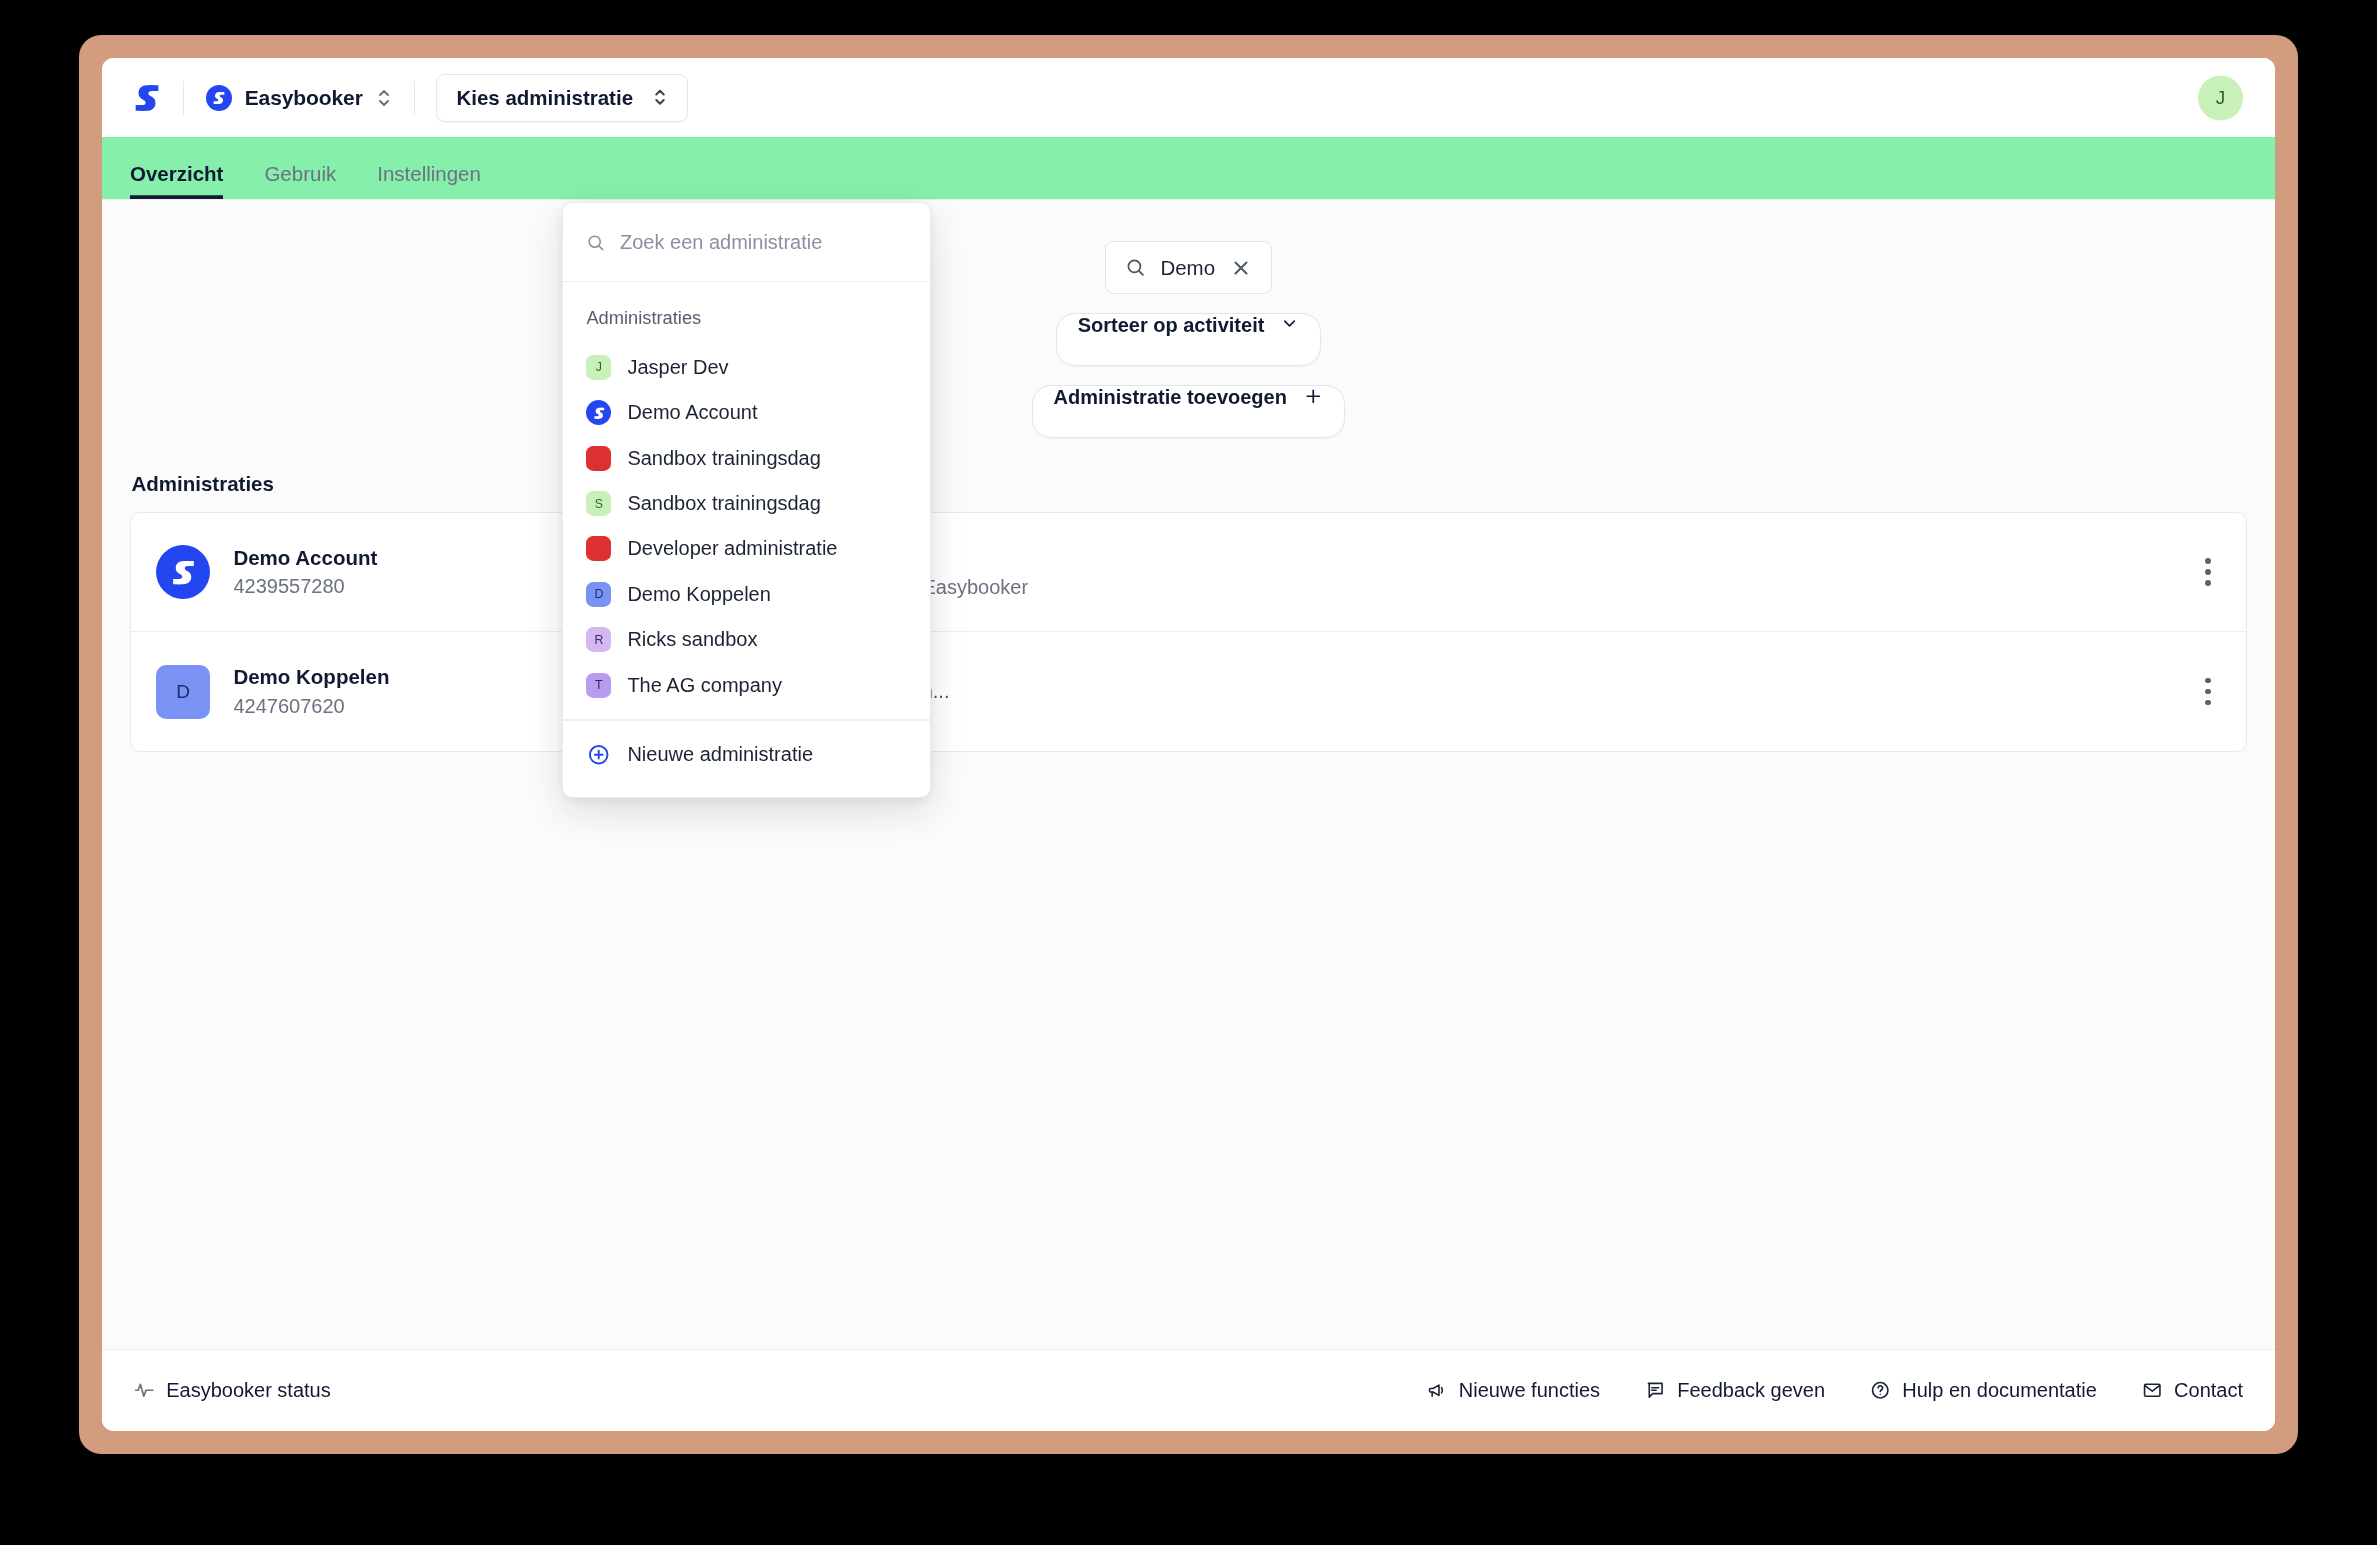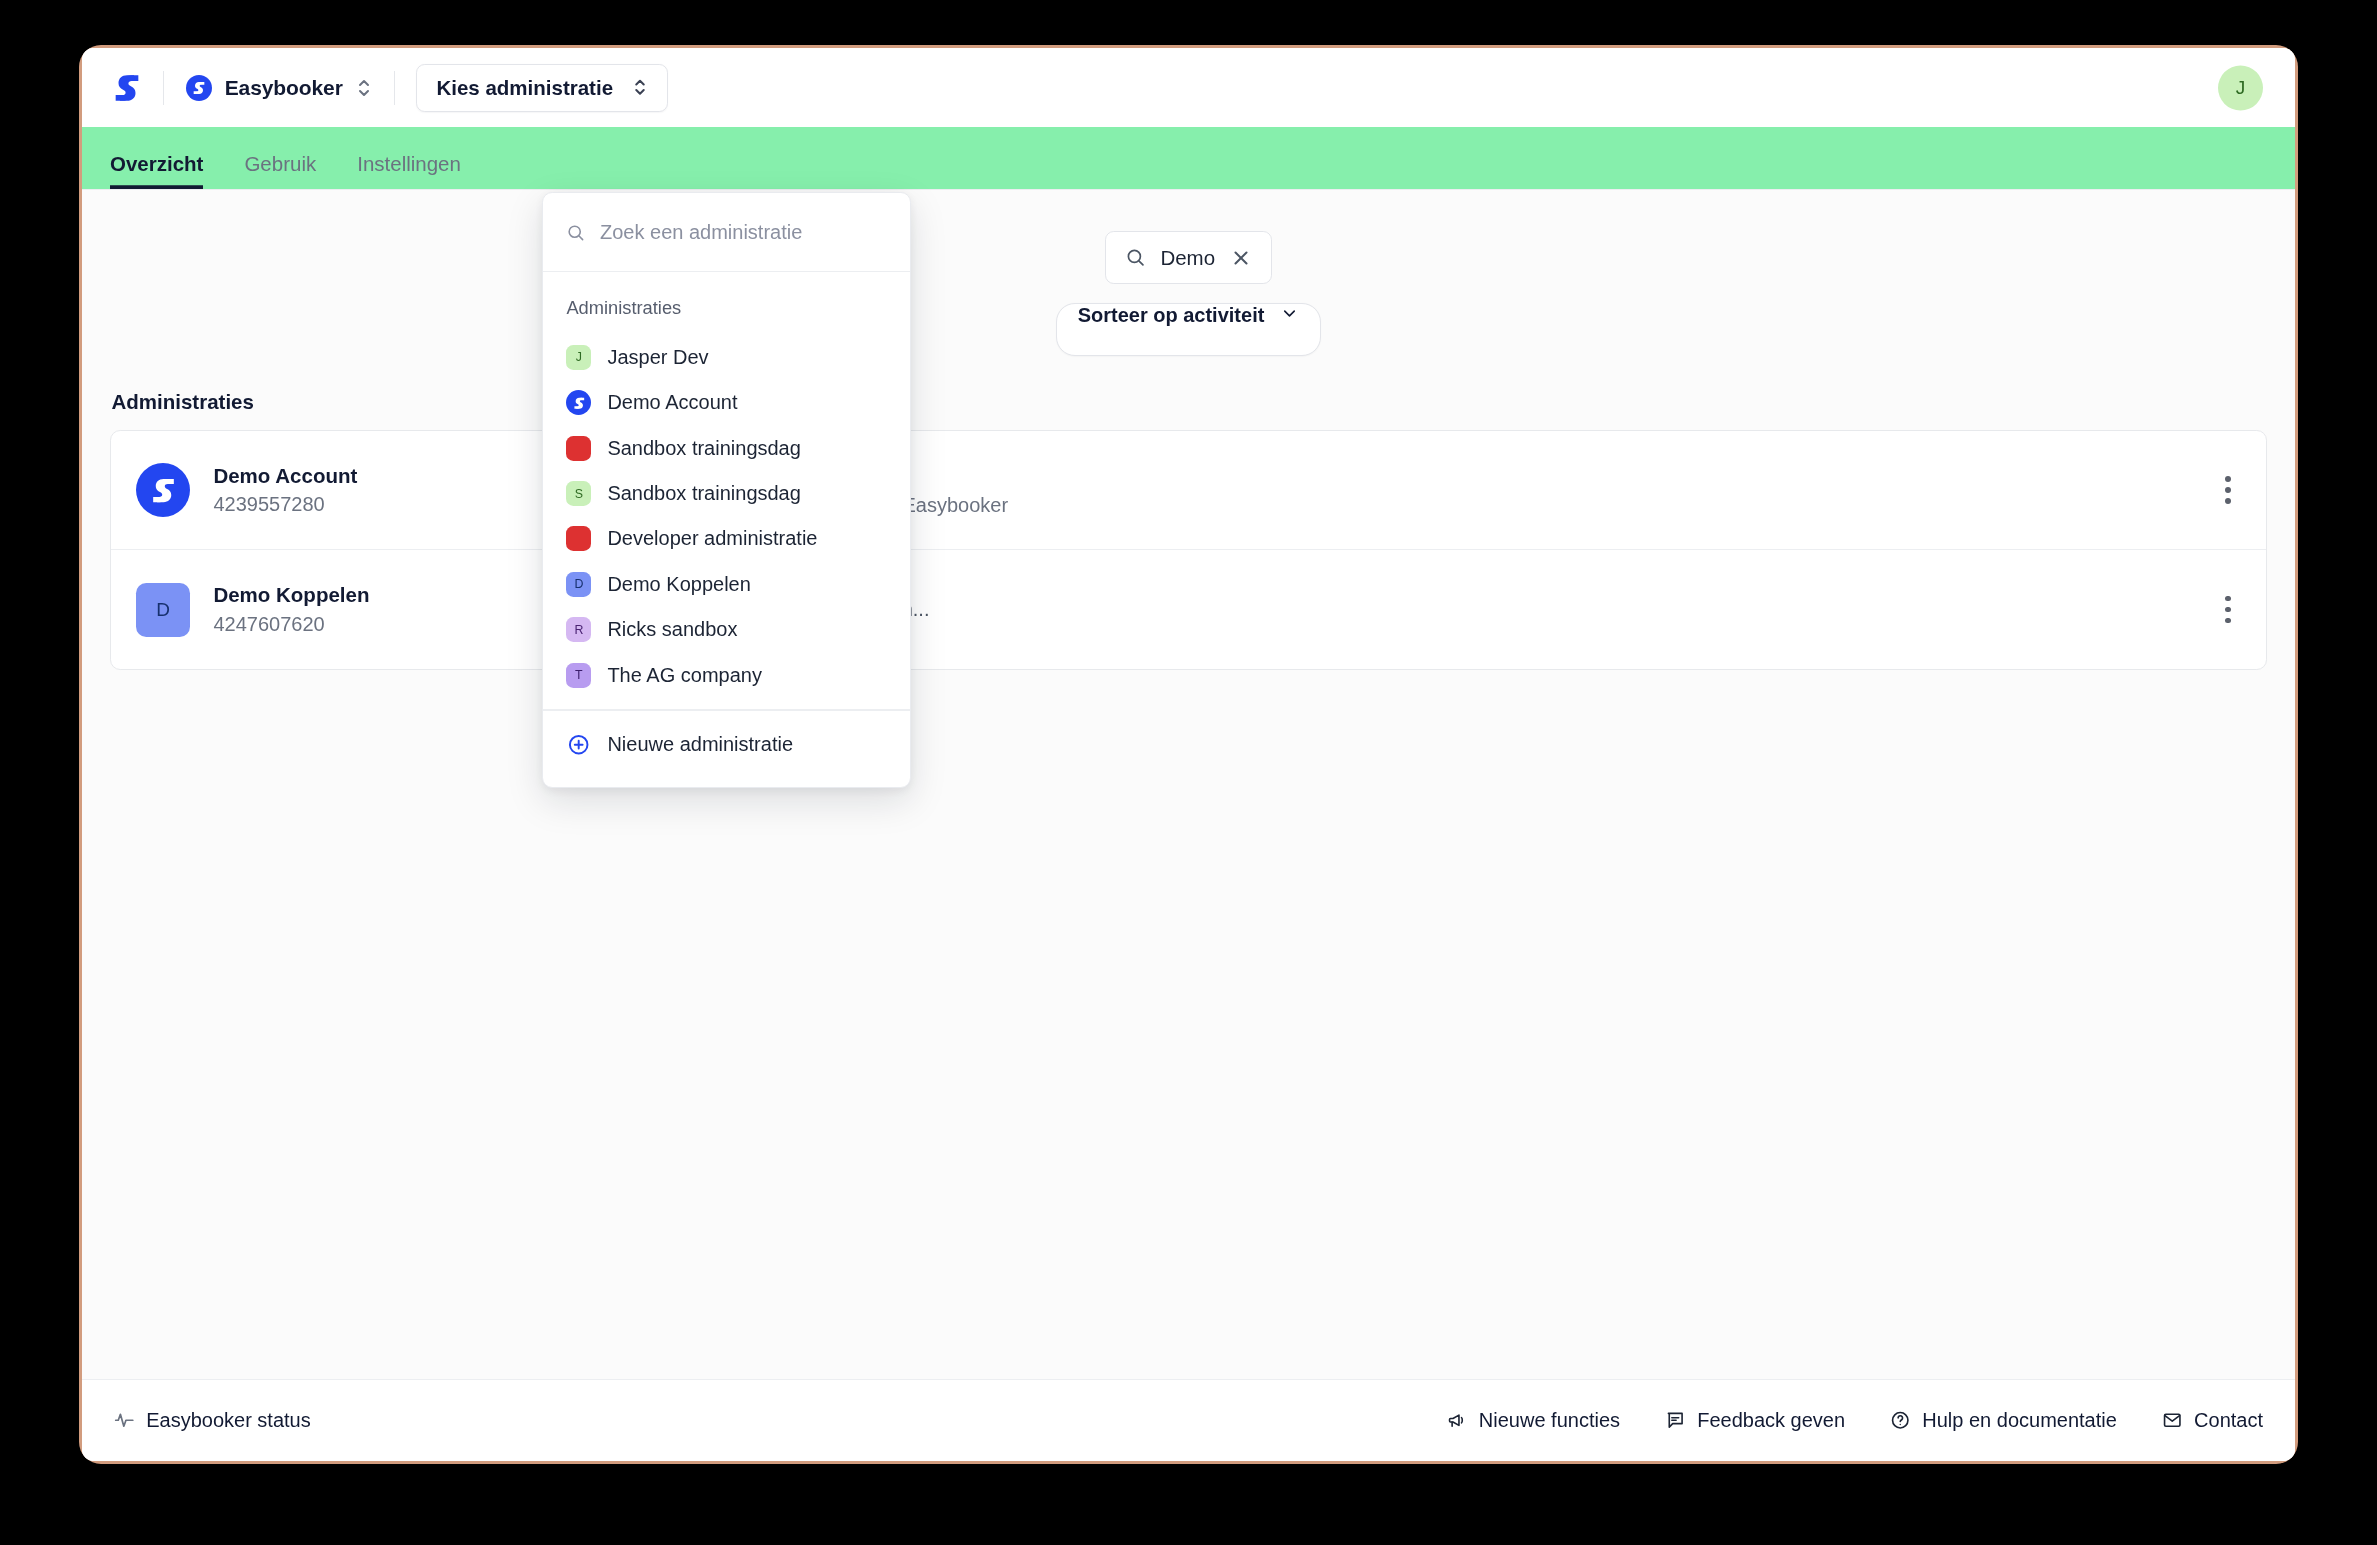--- a/index.html
+++ b/index.html
@@ -6,25 +6,25 @@
   html, body {
     width: 2377px; height: 1546px;
     background: #000000;
     font-family: "Liberation Sans", sans-serif;
     overflow: hidden;
   }
 
   
   #frame {
     position: absolute;
-    left: 79px; top: 45px;
+    left: 79px; top: 35px;
     width: 2219px; height: 1419px;
     background: #d29c7e;
     border-radius: 22px;
-    padding: 3px;
+    padding: 23px;
   }
   #window {
     width: 100%; height: 100%;
     background: #ffffff;
     border-radius: 11.7px;
     overflow: hidden;
     position: relative;
     display: flex;
     flex-direction: column;
   }
@@ -288,20 +288,28 @@
 
         <button class="tbtn">
           <span>Sorteer op activiteit</span>
           <span>
             <svg width="19" height="19" viewBox="0 0 24 24" fill="none" stroke="#121a33" stroke-width="2" stroke-linecap="round" stroke-linejoin="round">
               <path d="M6 9l6 6 6-6"></path>
             </svg>
           </span>
         </button>
 
+        <button class="tbtn">
+          <span>Administratie toevoegen</span>
+          <span>
+            <svg width="20.5" height="20.5" viewBox="0 0 24 24" fill="none" stroke="#121a33" stroke-width="2" stroke-linecap="round">
+              <path d="M12 5v14M5 12h14"></path>
+            </svg>
+          </span>
+        </button>
       </div>
 
       <div class="section-title">Administraties</div>
 
       <div class="card">
 
         <div class="row">
           <div class="row-av circle" style="background:#2346f0">
             <svg width="31" height="31" viewBox="0 0 48 48">
               <path d="M30 6c-7 0-12 5-12 11 0 4 2 7 6 9 3 1.6 4 3 4 5 0 2.4-2 4-5 4h-9v7h10c7.4 0 12-4.6 12-11 0-4.4-2.2-7.4-6.4-9.4-2.6-1.2-3.6-2.4-3.6-4.2 0-2 1.8-3.4 4.6-3.4H40V6z" fill="#fff"></path>

